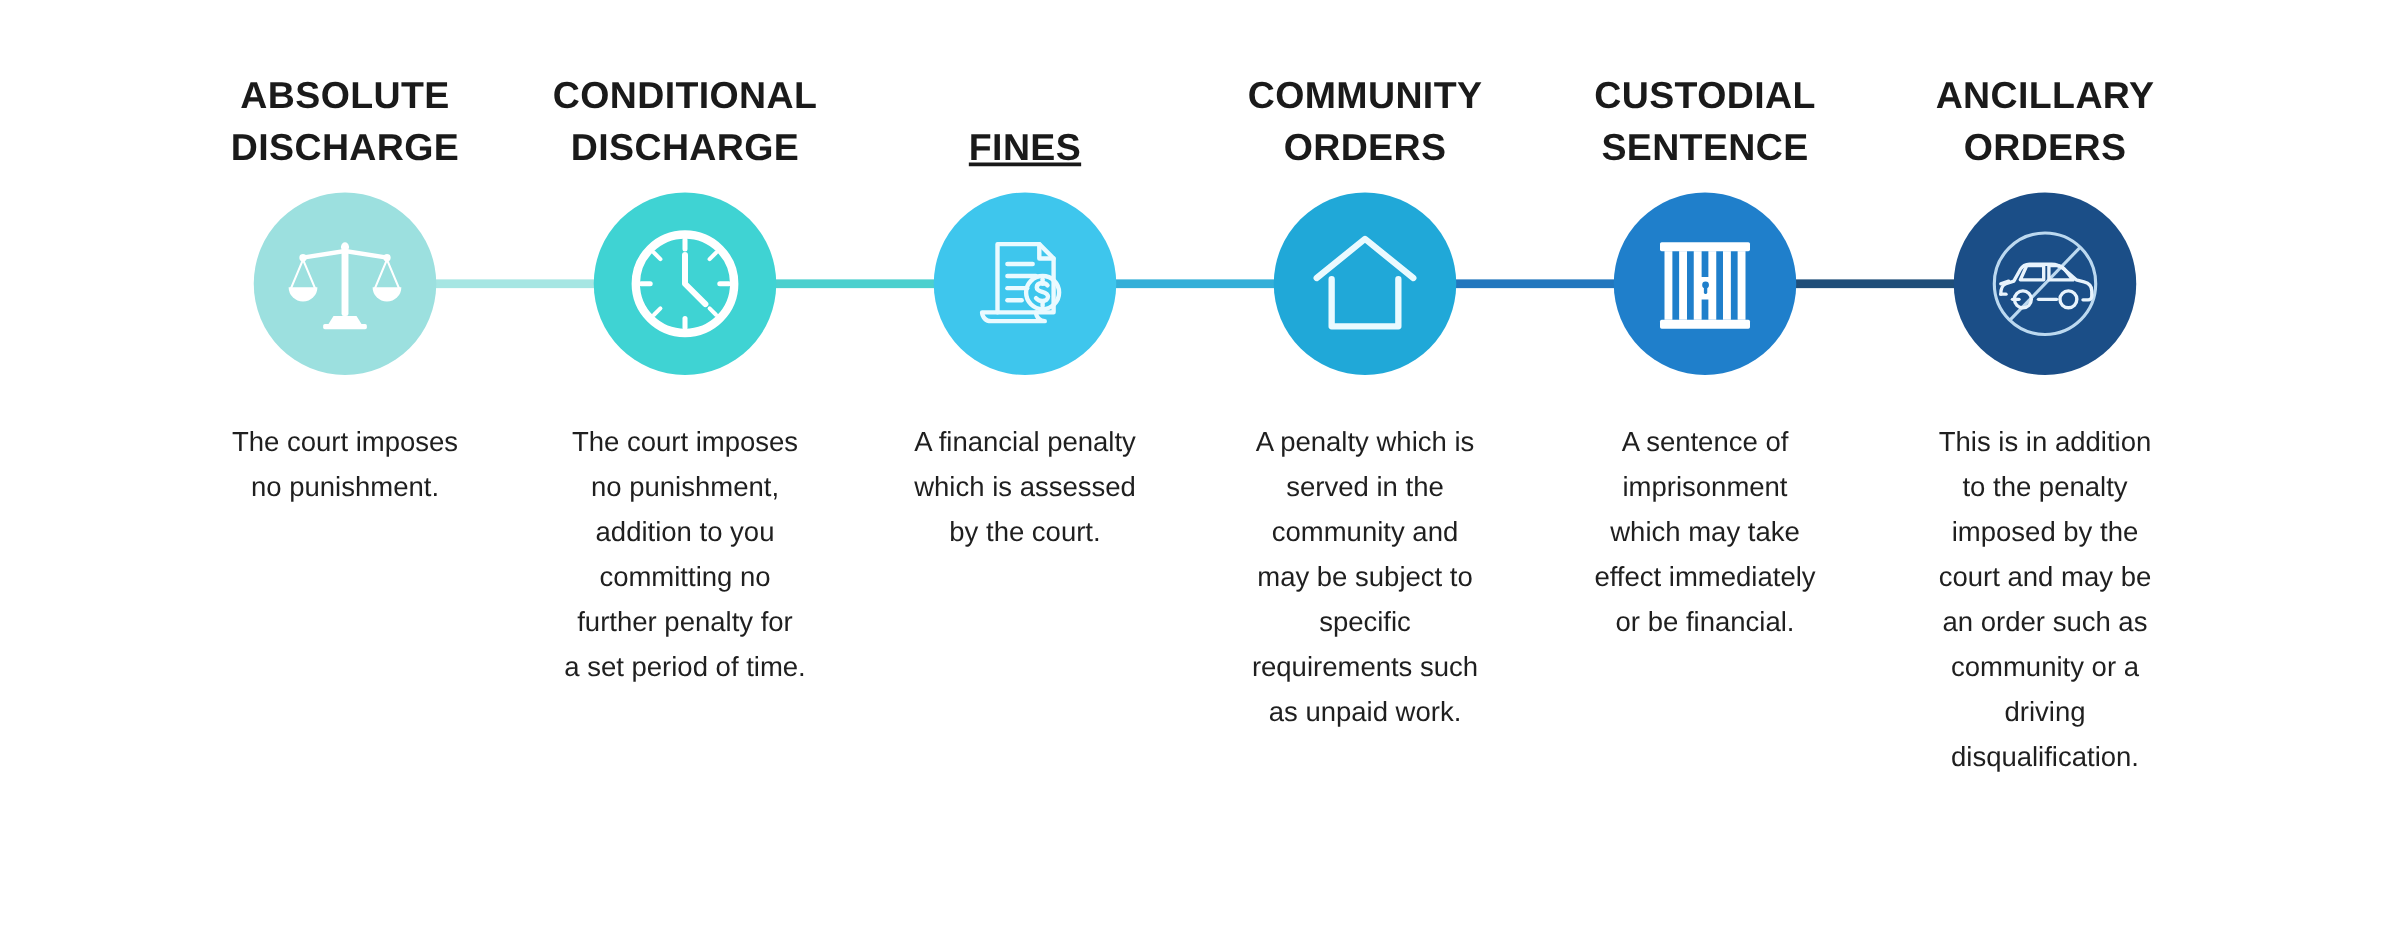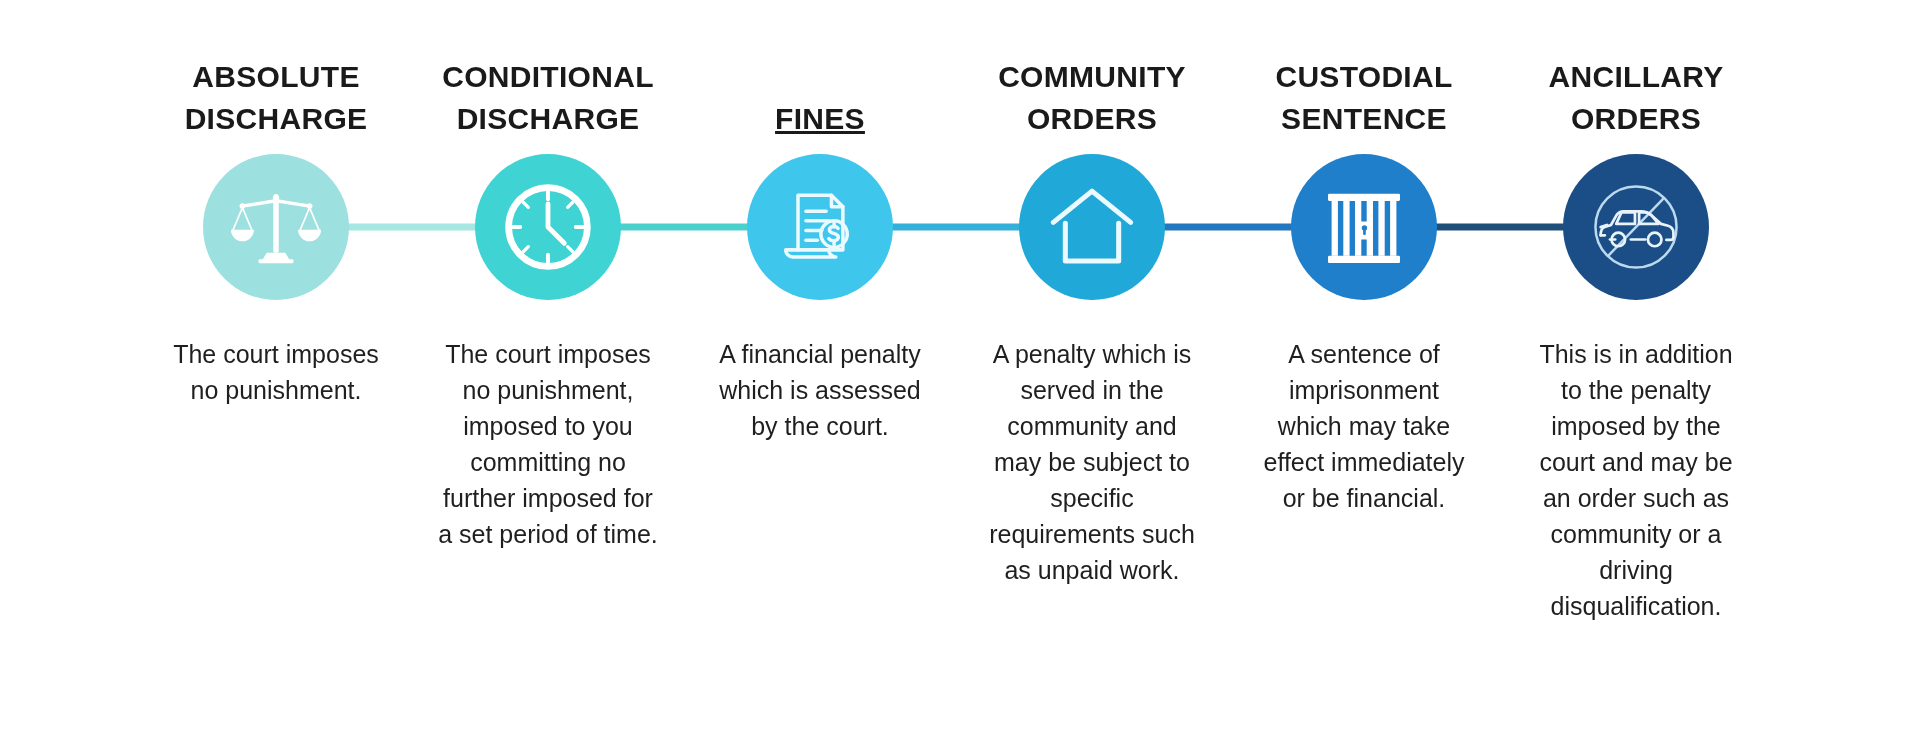--- a/index.html
+++ b/index.html
@@ -96,21 +96,21 @@
     align-items: center;
     justify-content: center;
   }
   .circle svg {
     display: block;
   }
 
   .step-desc {
     margin-top: 34px;
     width: 228px;
-    font-size: 25px;
+    font-size: 22px;
     line-height: 36px;
     color: #1f1f1f;
     text-align: center;
     font-weight: normal;
   }
   .step-desc .ln { display: block; }
 
   
   .step:nth-child(1) .step-desc { width: 236px; }
   .step:nth-child(3) .step-desc { width: 226px; }
@@ -185,23 +185,23 @@
               <g stroke="#ffffff" stroke-width="5" stroke-linecap="round" stroke-linejoin="round" fill="none">
                 <polyline points="50,26 50,50 67,67"></polyline>
               </g>
             </svg>
           </span>
         </div>
       </div>
       <div class="step-desc">
         <span class="ln">The court imposes</span>
         <span class="ln">no punishment,</span>
-        <span class="ln">imposed to you</span>
+        <span class="ln">addition to you</span>
         <span class="ln">committing no</span>
-        <span class="ln">further imposed for</span>
+        <span class="ln">further penalty for</span>
         <span class="ln">a set period of time.</span>
       </div>
     </div>
 
     <div class="step">
       <div class="step-title single-line">
         <span>FINES</span>
       </div>
       <div class="icon-zone">
         <div class="connector" style="background:#33AFD8;"></div>

